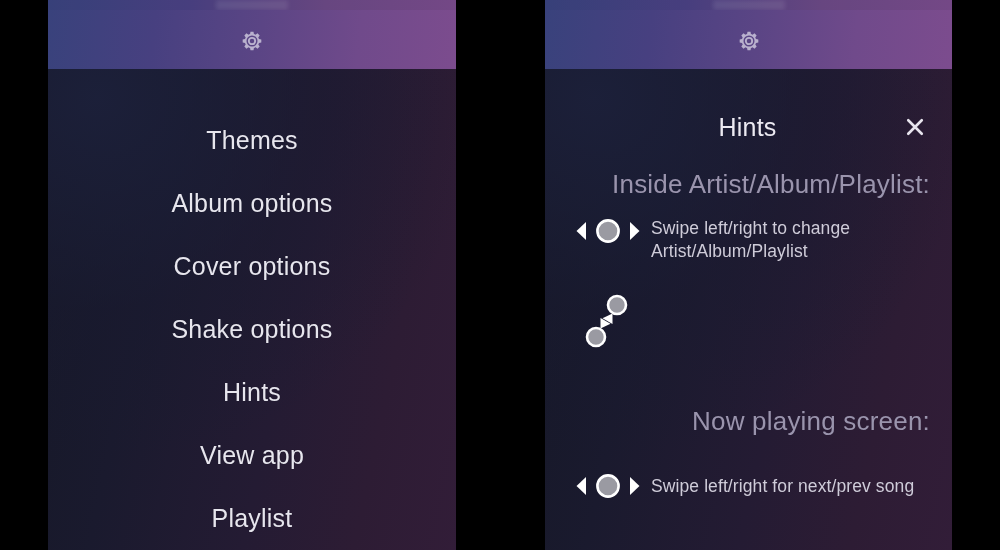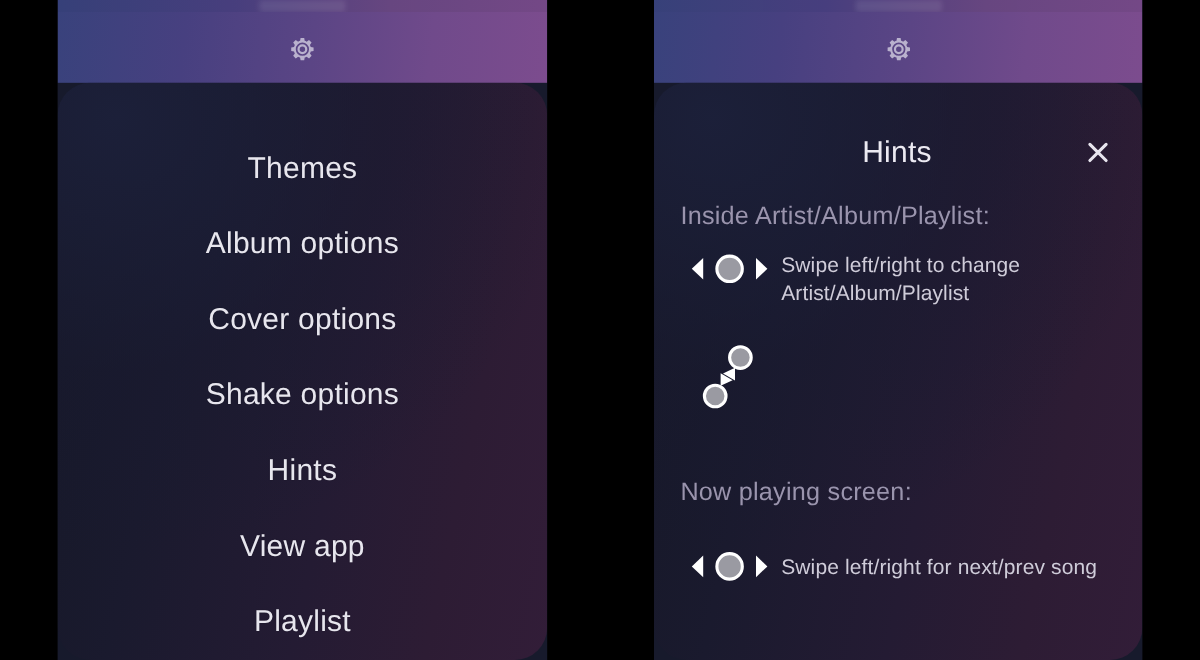--- a/index.html
+++ b/index.html
@@ -77,21 +77,20 @@
   
   .content {
     position: absolute;
     top: 69px;
     left: 0;
     right: 0;
     bottom: 0;
     background:
       radial-gradient(130% 105% at 12% 6%, rgba(28,32,58,0.95) 0%, rgba(25,26,48,0.45) 42%, rgba(0,0,0,0) 72%),
       linear-gradient(102deg, #151827 0%, #1a1a2e 28%, #241b33 58%, #2d1c34 80%, #321d38 100%);
-    border-radius: 27px;
   }
 
   
   .settings-menu {
     position: absolute;
     top: 0;
     left: 0;
     right: 0;
     padding-top: 40px;
     display: flex;
@@ -140,24 +139,25 @@
     right: 0px;
     top: 50%;
     transform: translateY(-50%);
     width: 30px;
     height: 30px;
     cursor: pointer;
   }
 
   .hint-section-title {
     color: #9a94ad;
-    font-size: 21px;
+    font-size: 26px;
     font-weight: 300;
     letter-spacing: 0.2px;
     margin: 10px 0 0 2px;
+    text-align: right;
   }
   .section-gap-lg { height: 48px; }
 
   .hint-row {
     display: flex;
     align-items: flex-start;
     margin-top: 16px;
   }
   .hint-row.centered { align-items: flex-end; }
   .hint-gesture {

